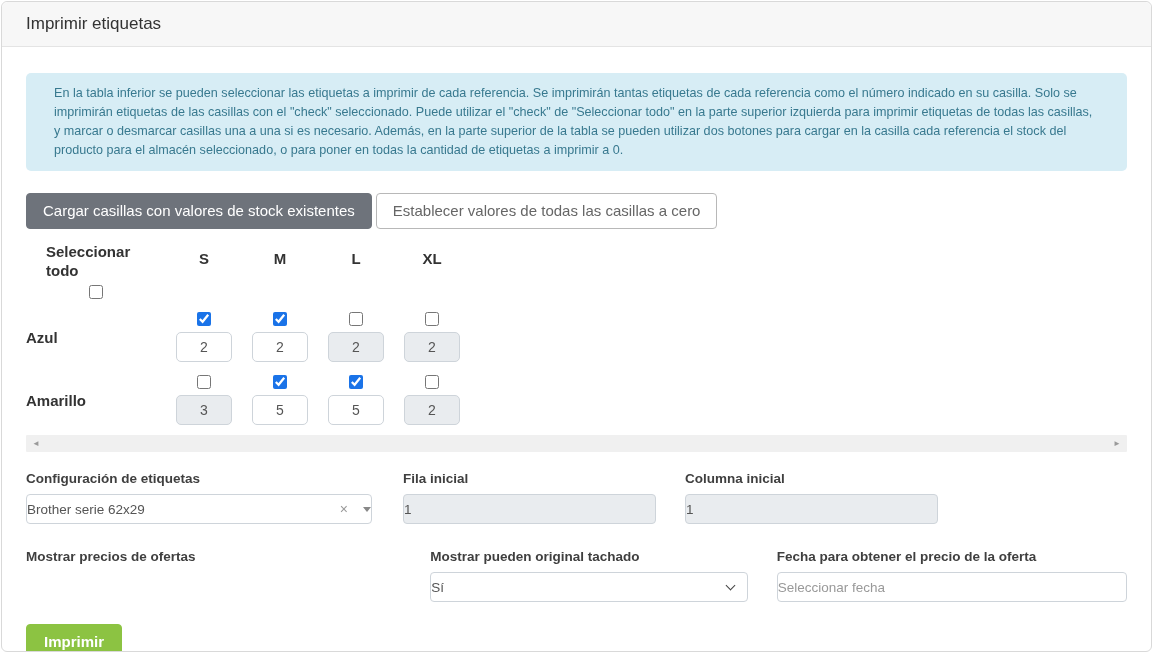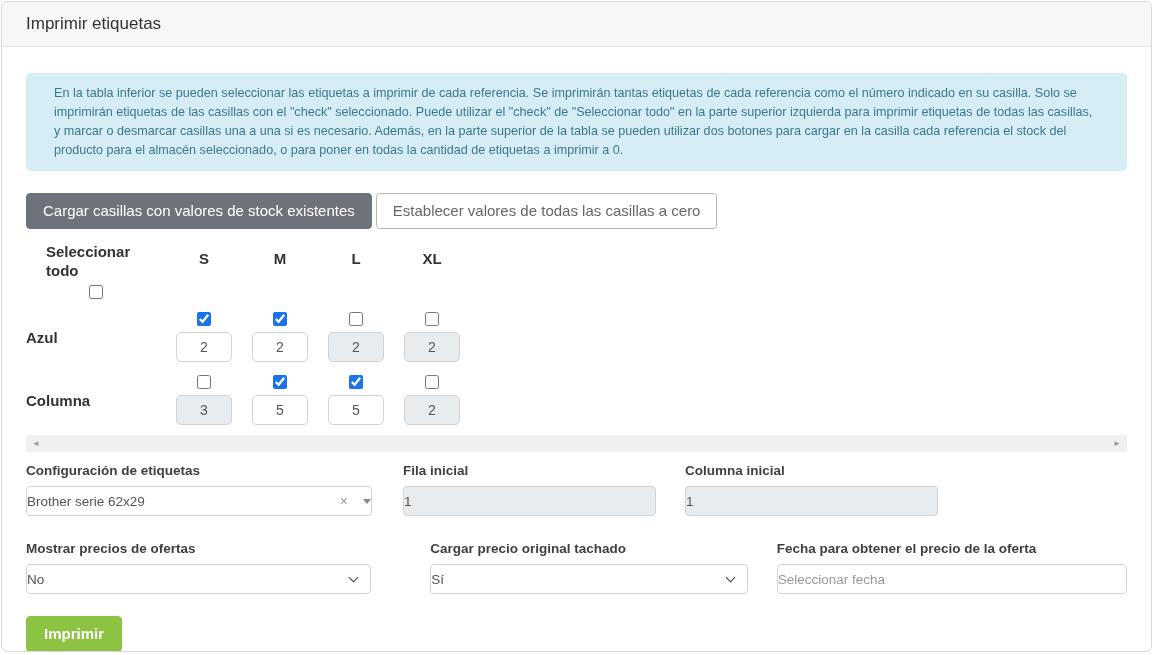--- a/index.html
+++ b/index.html
@@ -33,21 +33,21 @@
   .cell{width:76px;display:flex;flex-direction:column;align-items:center;}
   .qty{width:56px;height:30px;margin-top:6px;border:1px solid var(--control-border);border-radius:5px;text-align:center;font-family:inherit;font-size:14px;color:#555;background:#fff;}
   .qty.off{background:var(--disabled-bg);color:#555;}
 
   .hscroll{margin-top:10px;height:17px;background:#f0f0f0;position:relative;border-radius:1px;}
   .arr{position:absolute;top:50%;transform:translateY(-50%);font-size:8px;color:#9a9a9a;line-height:1;}
   .arr.left{left:6px;}
   .arr.right{right:6px;}
 
   .form-row{display:flex;}
-  .form-row.r1{margin-top:10px;}
+  .form-row.r1{margin-top:18px;}
   .form-row.r2{margin-top:24px;}
   .fgroup{display:flex;flex-direction:column;}
   .flabel{font-size:13.5px;line-height:17px;font-weight:bold;color:#3f3f3f;margin-bottom:7px;}
   .control{height:30px;border:1px solid var(--control-border);border-radius:4px;background:#fff;font-family:inherit;font-size:13.5px;color:#555;padding:0 0;display:flex;align-items:center;}
   input.control{display:block;line-height:28px;width:100%;}
   input.control:disabled{background:var(--disabled-bg);color:#555;opacity:1;}
   input.control::placeholder{color:#999;}
 
   .w-config{width:346px;}
   .g1{margin-left:31px;width:253px;}
@@ -108,21 +108,21 @@
             <div class="cell">
               <input type="checkbox" class="cb" style="">
               <input type="text" class="qty off" disabled="" value="2" style="">
             </div>
             <div class="cell">
               <input type="checkbox" class="cb" style="">
               <input type="text" class="qty off" disabled="" value="2" style="">
             </div>
           </div>
           <div class="t-row">
-            <div class="row-label">Columna</div>
+            <div class="row-label">Amarillo</div>
             <div class="cell">
               <input type="checkbox" class="cb" style="">
               <input type="text" class="qty off" disabled="" value="3" style="">
             </div>
             <div class="cell">
               <input type="checkbox" class="cb" checked="" style="">
               <input type="text" class="qty" value="5" style="">
             </div>
             <div class="cell">
               <input type="checkbox" class="cb" checked="" style="">
@@ -158,27 +158,23 @@
       </div>
       <div class="fgroup g2">
         <div class="flabel">Columna inicial</div>
         <input type="text" class="control" disabled="" value="1" style="">
       </div>
     </div>
 
     <div class="form-row r2">
       <div class="fgroup w-config">
         <div class="flabel">Mostrar precios de ofertas</div>
-        <div class="control fakeselect">
-          <span>No</span>
-          <span class="chev"></span>
-        </div>
       </div>
       <div class="fgroup g3">
-        <div class="flabel">Cargar precio original tachado</div>
+        <div class="flabel">Mostrar pueden original tachado</div>
         <div class="control fakeselect">
           <span>Sí</span>
           <span class="chev"></span>
         </div>
       </div>
       <div class="fgroup g4">
         <div class="flabel">Fecha para obtener el precio de la oferta</div>
         <input type="text" class="control" placeholder="Seleccionar fecha" style="">
       </div>
     </div>

